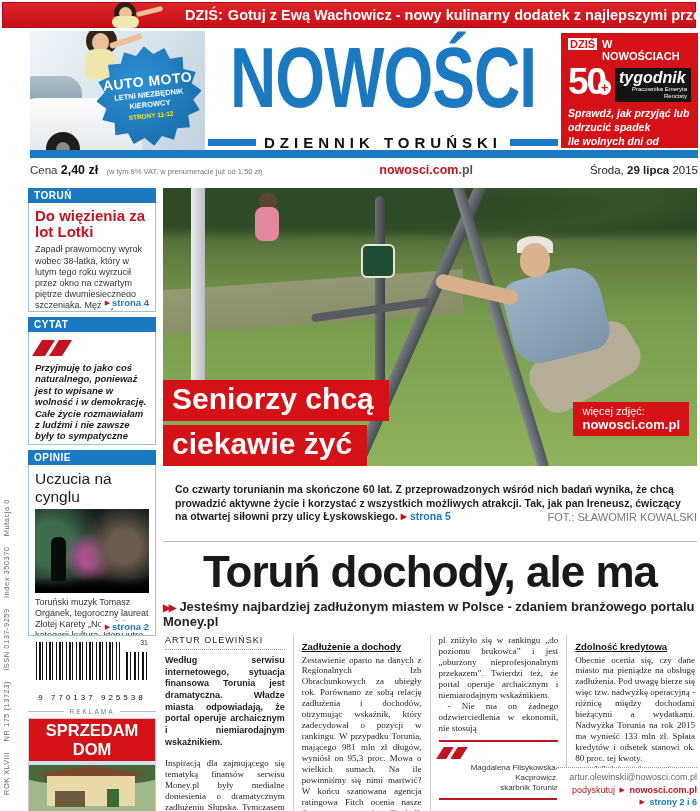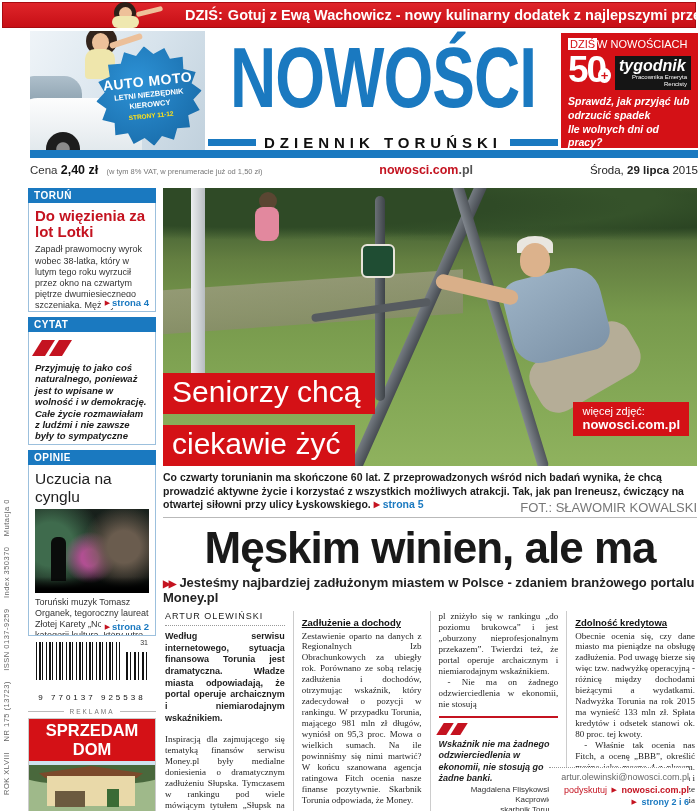--- a/index.html
+++ b/index.html
@@ -40,21 +40,21 @@
   .masthead{position:absolute;left:208px;top:36px;width:350px;height:118px;text-align:center;}
   .mast-title{font-size:64px;font-weight:bold;color:#1a79c0;line-height:1;letter-spacing:-1px;
     transform:scaleY(1.32);transform-origin:50% 0;}
   .mast-sub{position:absolute;left:0;right:0;top:98px;display:flex;align-items:center;gap:8px;}
   .mast-sub .bar{flex:1;height:7px;background:#1a79c0;}
   .mast-sub-text{font-size:15px;font-weight:bold;letter-spacing:5px;color:#101010;white-space:nowrap;}
 
   
   .today-box{position:absolute;left:561px;top:33px;width:137px;height:115px;background:#d41116;color:#fff;
     padding:5px 7px;box-sizing:border-box;}
-  .tb-header{display:flex;align-items:flex-start;font-weight:normal;font-size:11px;}
+  .tb-header{display:flex;align-items:flex-start;gap:5px;font-weight:bold;font-size:11px;}
   .tb-dzis{background:#fff;color:#d41116;padding:0 2px;}
   .tb-mid{display:flex;align-items:flex-start;margin-top:1px;}
   .tb-fifty{font-size:37px;font-weight:bold;line-height:1;letter-spacing:-2px;}
   .tb-plus{width:15px;height:15px;background:#fff;color:#d41116;border-radius:50%;font-size:13px;font-weight:bold;
     line-height:15px;text-align:center;margin:17px 0 0 -7px;}
   .tb-weekly-wrap{background:#151515;margin-left:4px;margin-top:5px;padding:2px 4px;}
   .tb-weekly{font-size:16px;font-weight:bold;font-style:italic;line-height:1;}
   .tb-weekly-sub{font-size:6px;line-height:1.2;text-align:right;}
   .tb-lines{margin-top:5px;font-style:italic;font-weight:bold;font-size:10.5px;line-height:1.3;}
 
@@ -136,30 +136,30 @@
   .eq-handle{position:absolute;left:148px;top:118px;width:120px;height:8px;background:#565b60;border-radius:4px;transform:rotate(-8deg);}
   .ph-sign{position:absolute;left:198px;top:56px;width:30px;height:30px;background:#1f4d33;border:2px solid #e8e4da;border-radius:6px;}
   .man-hair{position:absolute;right:144px;top:48px;width:36px;height:17px;background:#e9e6e0;border-radius:50% 50% 0 0;}
   .man-head{position:absolute;right:147px;top:55px;width:30px;height:34px;background:#dcb28c;border-radius:50% 50% 45% 45%;}
   .man-arm{position:absolute;right:178px;top:94px;width:84px;height:15px;background:#d9af89;border-radius:8px;transform:rotate(13deg);}
   .man-body{position:absolute;right:92px;top:84px;width:97px;height:86px;background:linear-gradient(160deg,#9db3c6,#7d93a8);border-radius:18px 30px 20px 26px;transform:rotate(-14deg);}
   .man-pants{position:absolute;right:56px;top:150px;width:112px;height:58px;background:#b5ad97;border-radius:20px;transform:rotate(-30deg);}
   .girl-hair{position:absolute;left:96px;top:4px;width:18px;height:18px;background:#5a4632;border-radius:50%;}
   .girl-body{position:absolute;left:92px;top:19px;width:24px;height:34px;background:#e2889e;border-radius:8px;}
   .photo-headline{position:absolute;left:0;bottom:0;}
-  .ph-line{display:table;background:#d41116;color:#fff;font-weight:normal;font-size:30px;line-height:1;padding:4px 15px 7px 9px;margin-top:11px;}
+  .ph-line{display:table;background:#d41116;color:#fff;font-weight:bold;font-size:30px;line-height:1;padding:4px 15px 7px 9px;margin-top:4px;}
   .more-photos{position:absolute;right:8px;bottom:30px;background:#d41116;color:#fff;padding:3px 9px 4px;}
   .mp-l1{font-size:11px;}
   .mp-l2{font-size:13px;font-weight:bold;}
 
   .caption-row{position:relative;padding:5px 2px 5px 0;border-bottom:1px solid #b9b9b9;}
-  .caption{font-size:10.5px;font-weight:bold;color:#1c1c1c;line-height:1.3;margin:0;}
+  .caption{font-size:10.5px;font-weight:bold;color:#1c1c1c;line-height:1.3;margin:12px;}
   .caption .arr{color:#c41320;font-size:8px;vertical-align:1px;}
   .caption b.blue{color:#1a79c0;}
-  .credit{position:absolute;right:0;bottom:2px;font-size:13px;color:#777;background:#fff;padding-left:6px;margin-left:16px;}
+  .credit{position:absolute;right:0;bottom:18px;font-size:11px;color:#777;background:#fff;padding-left:6px;margin-left:16px;}
 
   .headline{font-size:44px;font-weight:bold;color:#191919;text-align:center;margin:8px 0 2px;letter-spacing:-1px;line-height:1;}
   .subhead{font-size:13px;font-weight:bold;color:#222;margin:5px 0 6px;}
   .subhead .arrs{color:#c41320;font-size:10px;margin-right:5px;letter-spacing:-2px;}
 
   .columns{display:flex;height:233px;overflow:hidden;}
   .col{flex:1;padding:0 8px;border-right:1px solid #ccc;font-family:"Liberation Serif",serif;font-size:9px;line-height:1.22;color:#1e1e1e;}
   .col:first-child{padding-left:2px;} .col:last-child{border-right:none;padding-right:2px;}
   .col p{margin:0;text-align:justify;}
   .col p.indent{text-indent:9px;}
@@ -167,21 +167,21 @@
   .byline-rule{border-bottom:1px dotted #999;margin:3px 0 5px;}
   .lead{font-family:"Liberation Sans",sans-serif !important;font-weight:bold;font-size:9px;line-height:1.3;margin:0 0 10px !important;}
   .col h4{font-family:"Liberation Sans",sans-serif;font-size:9.5px;margin:6px 0 2px;text-decoration:underline;color:#111;}
   .pullquote{margin:6px 0 5px;border-top:2px solid #c41320;border-bottom:2px solid #c41320;padding:5px 0 4px;font-family:"Liberation Sans",sans-serif;}
   .pullquote .slashes{margin:0 0 4px 1px;}
   .pullquote .slash{width:10px;height:12px;}
   .pq-text{font-weight:bold;font-style:italic;font-size:9px;line-height:1.28;margin:0 0 3px;text-align:left !important;}
   .pq-attrib{text-align:right;font-size:8px;color:#333;line-height:1.3;}
   .pq-attrib .attrib-name{font-weight:normal;}
 
-  .article-footer{position:absolute;right:8px;bottom:0;background:#fff;text-align:right;font-size:9px;
+  .article-footer{position:absolute;right:0;bottom:0;background:#fff;text-align:right;font-size:9px;
     padding:3px 0 2px 12px;border-top:1px dotted #999;line-height:1.4;}
   .af-email{color:#666;}
   .af-l2 .red{color:#c41320;}
   .af-l2 b{color:#c41320;}
   .af-l2 .arr,.af-l3 .arr{color:#c41320;font-size:7px;vertical-align:1px;margin:0 2px;}
   .af-l3 b{color:#1a79c0;}
 </style>
 </head>
 <body>
 
@@ -371,21 +371,21 @@
 
     <div class="caption-row">
       <p class="caption">
         <span>Co czwarty torunianin ma skończone 60 lat. Z przeprowadzonych wśród nich badań wynika, że chcą prowadzić aktywne życie i korzystać z wszystkich możliwych atrakcji. Tak, jak pan Ireneusz, ćwiczący na otwartej siłowni przy ulicy Łyskowskiego.</span>
         <span class="arr">▶</span>
         <b class="blue">strona 5</b>
       </p>
       <span class="credit">FOT.: SŁAWOMIR KOWALSKI</span>
     </div>
 
-    <h1 class="headline">Męskim winien, ale ma</h1>
+    <h1 class="headline">Toruń dochody, ale ma</h1>
     <div class="subhead">
       <span class="arrs">▶▶</span><span>Jesteśmy najbardziej zadłużonym miastem w Polsce - zdaniem branżowego portalu Money.pl</span>
     </div>
 
     <div class="columns">
       <div class="col">
         <div class="byline">ARTUR OLEWIŃSKI</div>
         <div class="byline-rule"></div>
         <p class="lead">Według serwisu internetowego, sytuacja finansowa Torunia jest dramatyczna. Władze miasta odpowiadają, że portal operuje archaicznym i niemiarodajnym wskaźnikiem.</p>
         <p>Inspiracją dla zajmującego się tematyką finansów serwisu Money.pl były medialne doniesienia o dramatycznym zadłużeniu Słupska. Tymczasem w rankingu pod wiele mówiącym tytułem „Słupsk na skraju bankructwa? Te miasta są zadłużone jeszcze bardziej!” niechlubnym liderem okazał się - niestety - Toruń. Wyprzedziliśmy kolejno Wałbrzych, Łódź oraz sąsiednią Bydgoszcz.</p>
@@ -396,21 +396,20 @@
         <p>Zestawienie oparto na danych z Regionalnych Izb Obrachunkowych za ubiegły rok. Porównano ze sobą relację zadłużenia i dochodów, otrzymując wskaźnik, który zadecydował o pozycji w rankingu. W przypadku Torunia, mającego 981 mln zł długów, wyniósł on 95,3 proc. Mowa o wielkich sumach. Na ile powinniśmy się nimi martwić? W końcu szanowana agencja ratingowa Fitch ocenia nasze finanse pozytywnie. Skarbnik Torunia odpowiada, że Money.</p>
       </div>
       <div class="col">
         <p>pl zniżyło się w rankingu „do poziomu brukowca” i jest „oburzony nieprofesjonalnym przekazem”. Twierdzi też, że portal operuje archaicznym i niemiarodajnym wskaźnikiem.</p>
         <p class="indent">- Nie ma on żadnego odzwierciedlenia w ekonomii, nie stosują</p>
         <div class="pullquote">
           <div class="slashes">
             <div class="slash"></div>
             <div class="slash"></div>
           </div>
-          <p class="pq-text">Wskaźnik nie ma żadnego odzwierciedlenia w ekonomii, nie stosują go żadne banki.</p>
           <div class="pq-attrib">
             <div class="attrib-name">Magdalena Flisykowska-Kacprowicz,</div>
             <div>skarbnik Torunia</div>
           </div>
         </div>
 
       </div>
       <div class="col">
         <h4>Zdolność kredytowa</h4>
         <p>Obecnie ocenia się, czy dane miasto ma pieniądze na obsługę zadłużenia. Pod uwagę bierze się więc tzw. nadwyżkę operacyjną - różnicę między dochodami bieżącymi a wydatkami. Nadwyżka Torunia na rok 2015 ma wynieść 133 mln zł. Spłata kredytów i odsetek stanowi ok. 80 proc. tej kwoty.</p>

